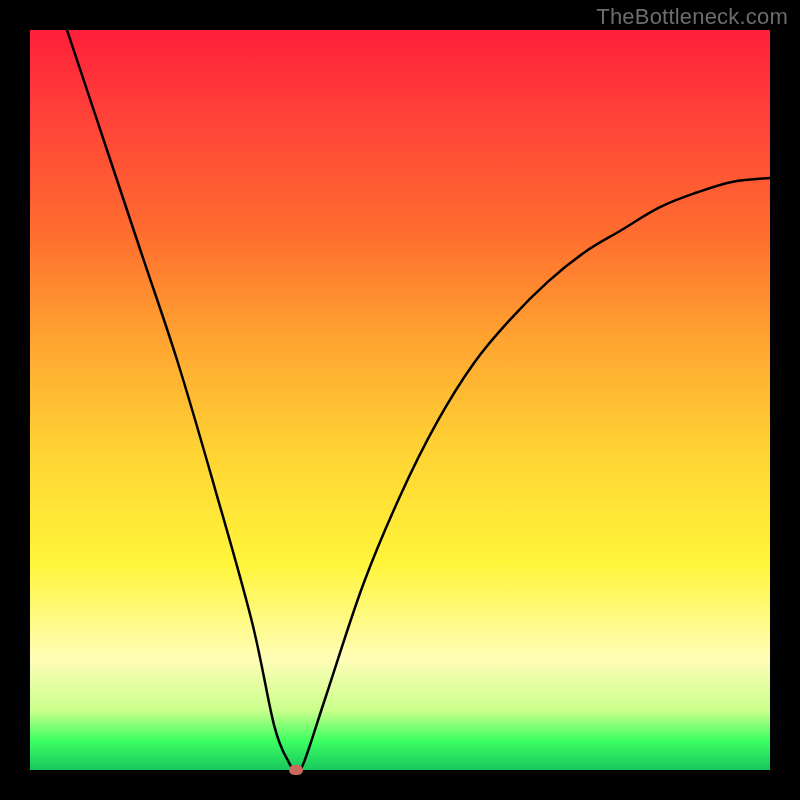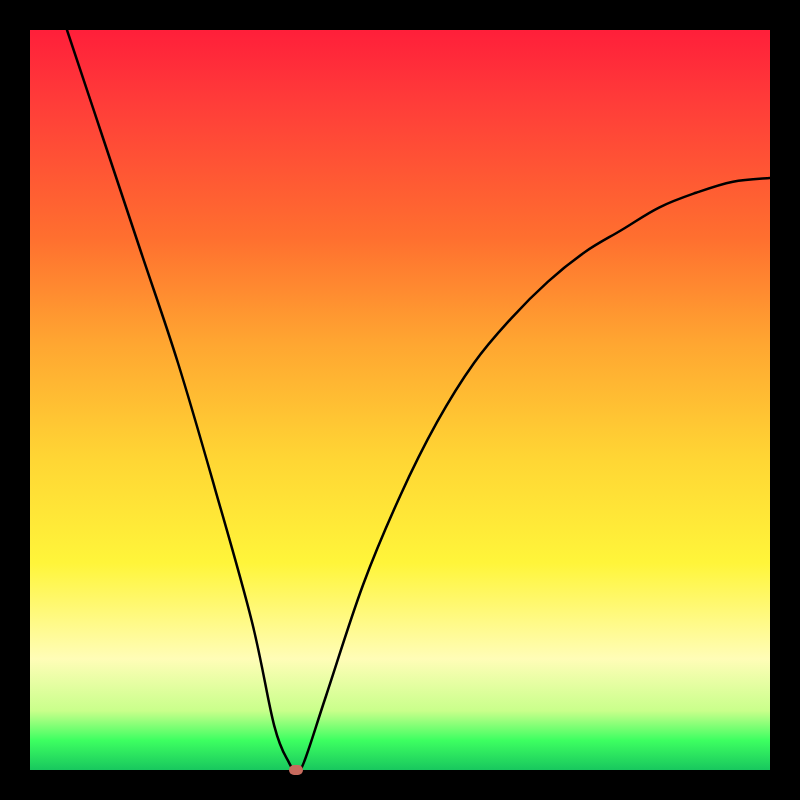--- a/index.html
+++ b/index.html
@@ -59,20 +59,21 @@
     height: 10px;
     background: #c76a5d;
     border-radius: 5px;
     transform: translate(-50%, -50%);
   }
 </style>
 </head>
 <body>
 
 <div class="frame">
+  <div class="watermark">TheBottleneck.com</div>
 
   <div class="plot">
     <svg class="curve" viewBox="0 0 740 740" preserveAspectRatio="none">
       <path id="curve-path" fill="none" stroke="#000" stroke-width="2.5" stroke-linecap="round" stroke-linejoin="round" d="M 37.00 0.00 C 43.66 19.98, 60.68 71.04, 74.00 111.00 C 87.32 150.96, 97.68 182.04, 111.00 222.00 C 124.32 261.96, 134.68 290.38, 148.00 333.00 C 161.32 375.62, 171.68 412.18, 185.00 458.80 C 198.32 505.42, 211.34 549.38, 222.00 592.00 C 232.66 634.62, 237.54 670.29, 244.20 695.60 C 250.86 720.91, 255.00 724.61, 259.00 732.60 C 263.00 740.59, 263.74 740.00, 266.40 740.00 C 269.06 740.00, 268.47 745.92, 273.80 732.60 C 279.13 719.28, 285.34 697.97, 296.00 666.00 C 306.66 634.03, 319.68 590.96, 333.00 555.00 C 346.32 519.04, 356.68 495.50, 370.00 466.20 C 383.32 436.90, 393.68 416.18, 407.00 392.20 C 420.32 368.22, 430.68 351.65, 444.00 333.00 C 457.32 314.35, 467.68 303.25, 481.00 288.60 C 494.32 273.95, 504.68 263.59, 518.00 251.60 C 531.32 239.61, 541.68 231.32, 555.00 222.00 C 568.32 212.68, 578.68 207.79, 592.00 199.80 C 605.32 191.81, 615.68 184.26, 629.00 177.60 C 642.32 170.94, 652.68 167.46, 666.00 162.80 C 679.32 158.14, 689.68 154.36, 703.00 151.70 C 716.32 149.04, 733.34 148.67, 740.00 148.00"></path>
     </svg>
     <div class="marker" id="min-marker" style="left: 266.4px; top: 740px;"></div>
   </div>
 </div>
 
 </body></html>

